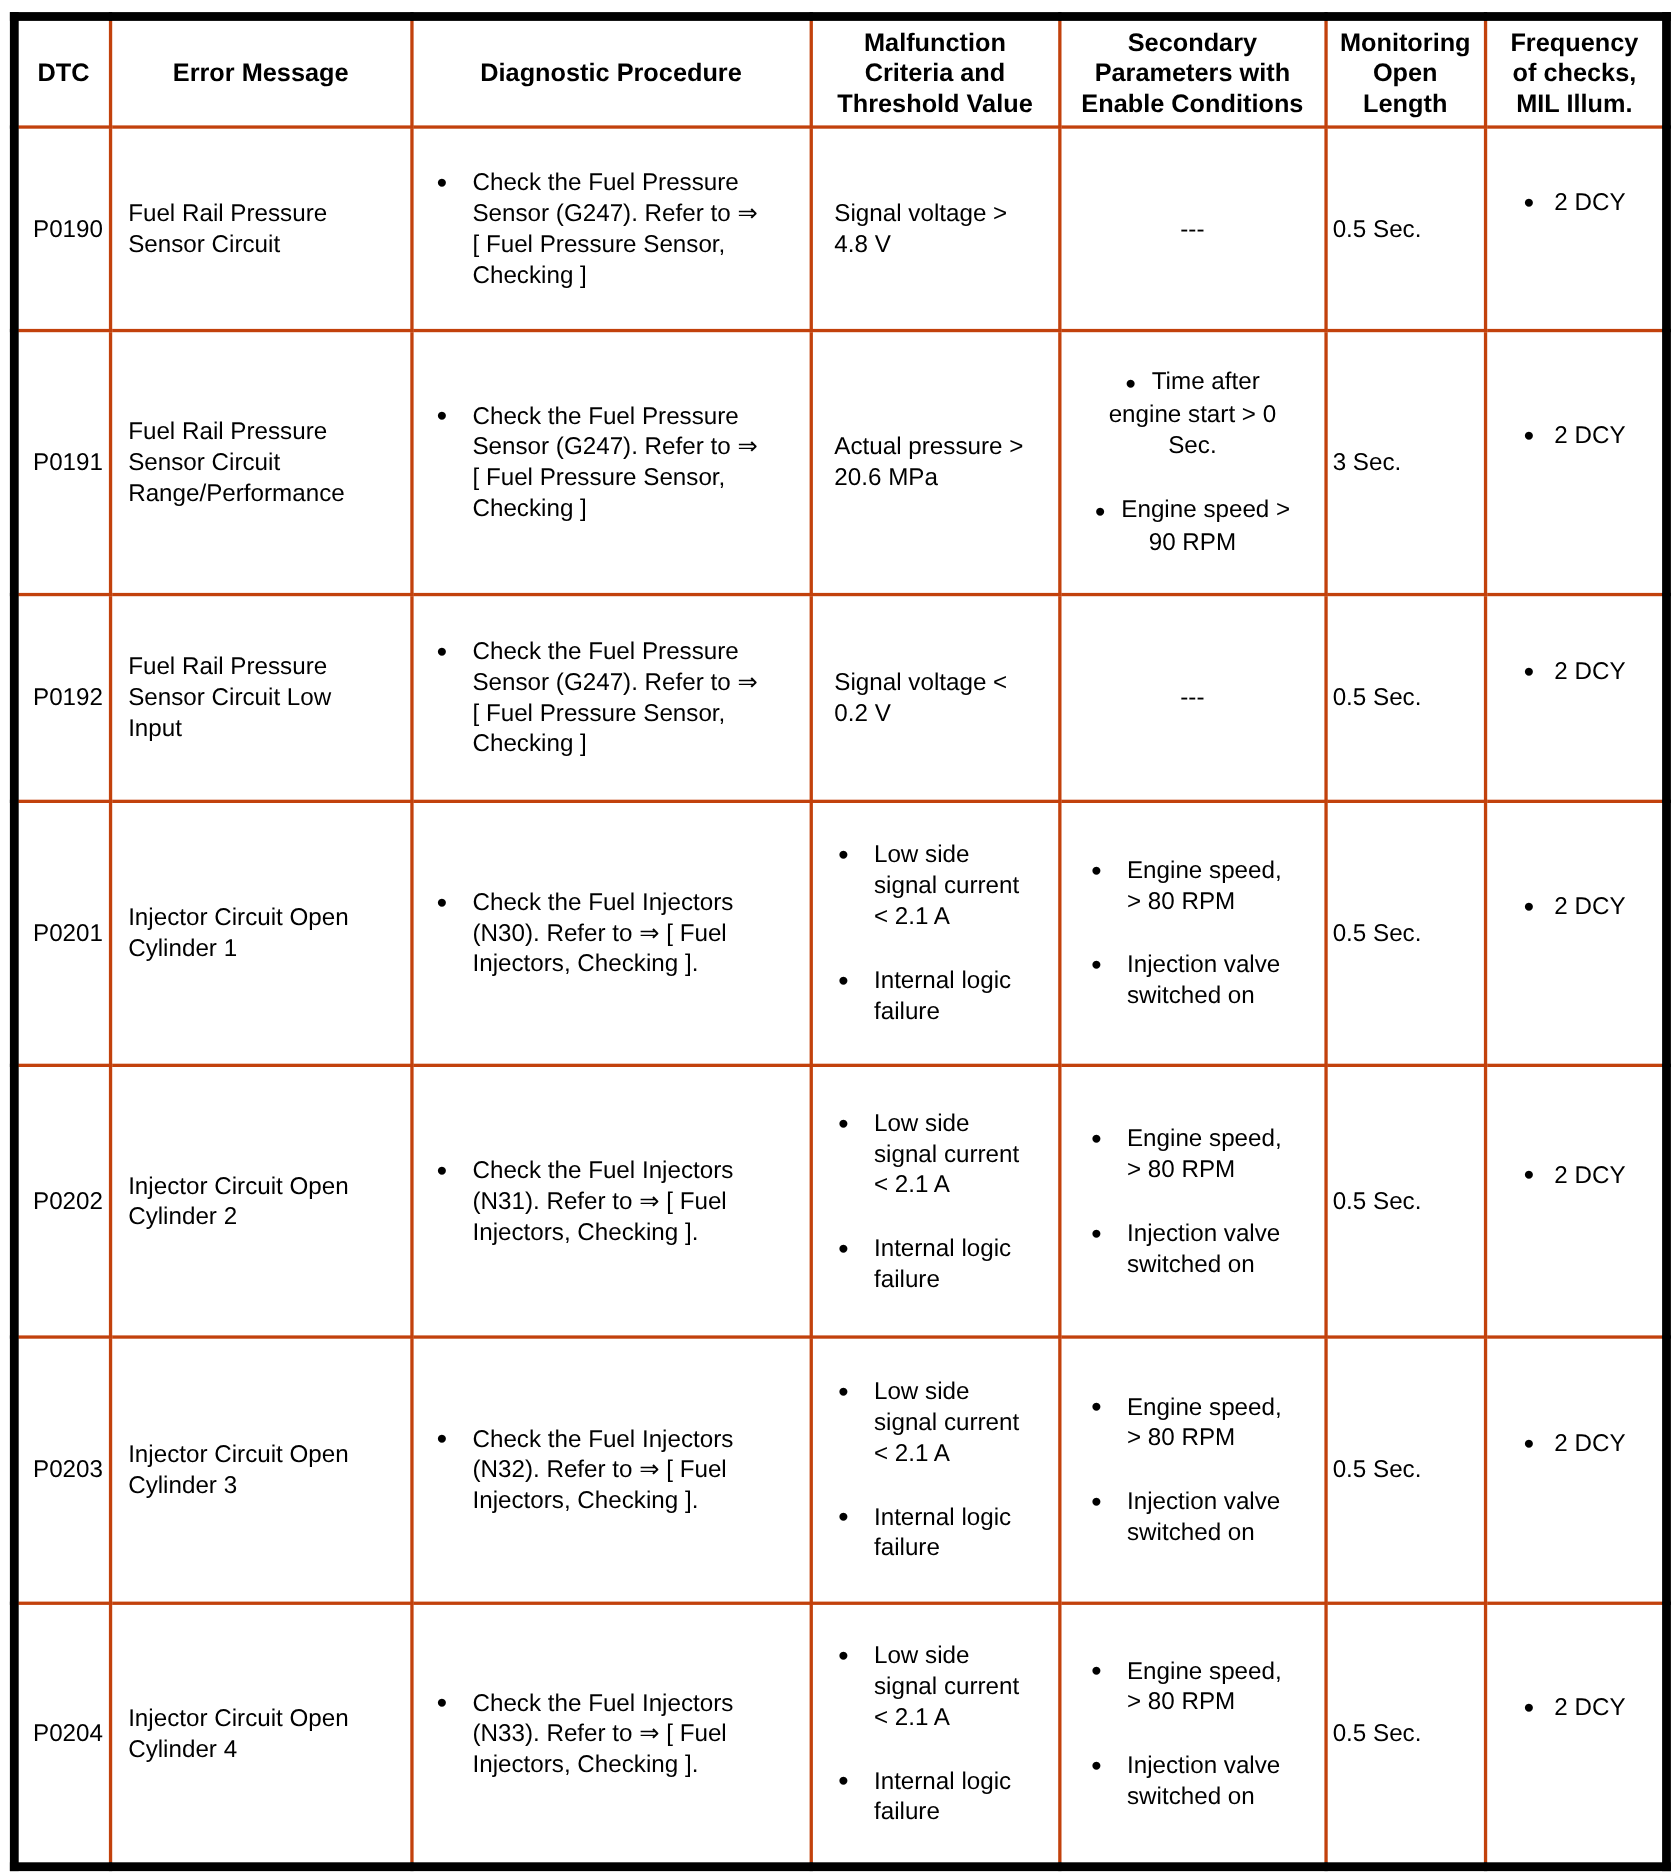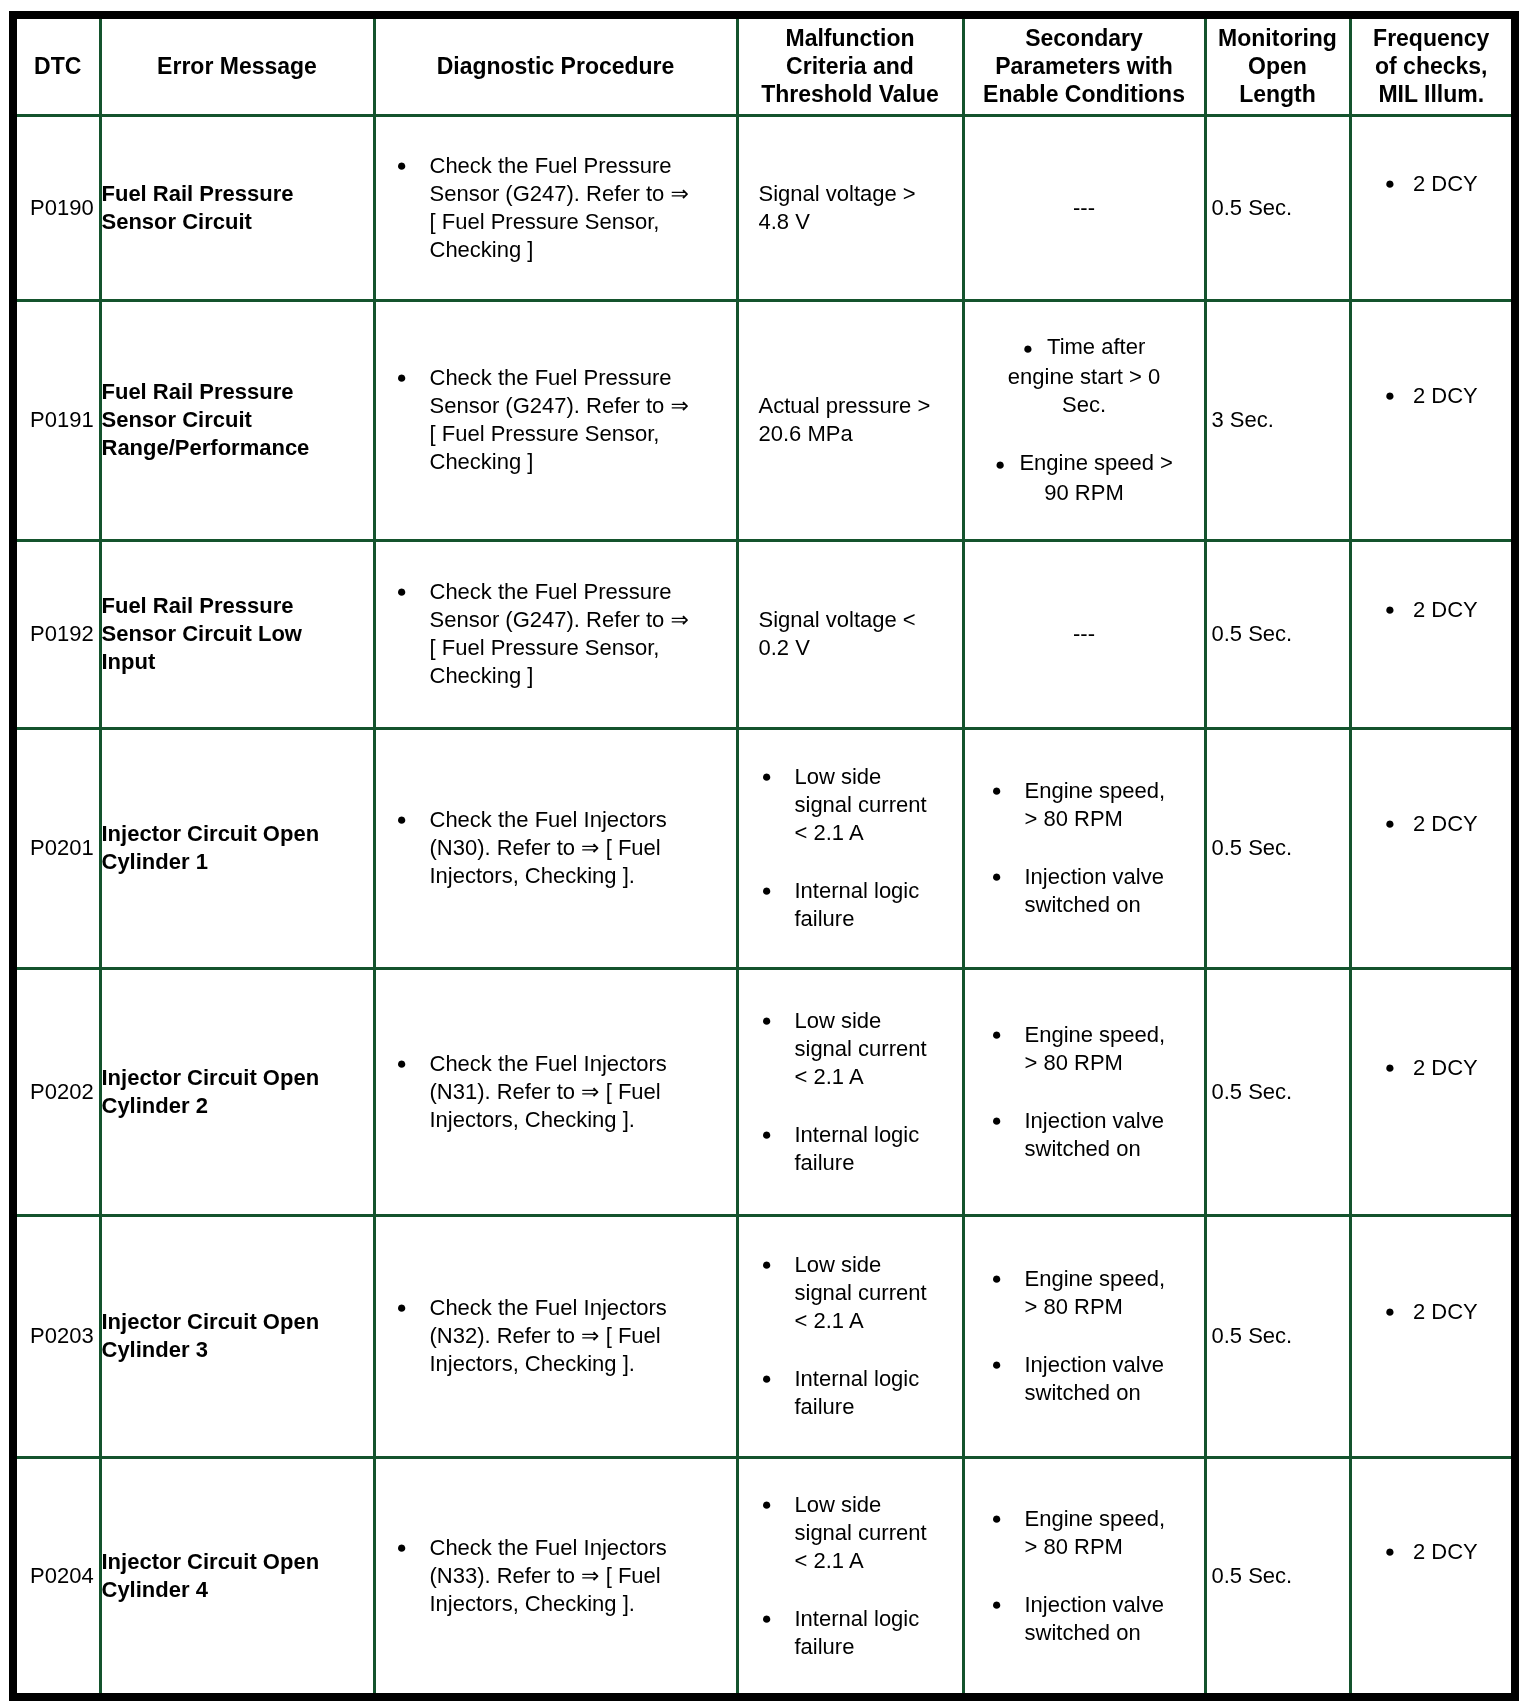--- a/index.html
+++ b/index.html
@@ -13,35 +13,35 @@
   table.dtc-table {
     border-collapse:collapse;
     table-layout:fixed;
     width:1500px;
     border:8px solid #000;
   }
   col.c1{width:87px} col.c2{width:274px} col.c3{width:363px}
   col.c4{width:226px} col.c5{width:242px} col.c6{width:145px} col.c7{width:165px}
 
   th, td {
-    border:3px solid #14532d;
+    border:3px solid #c2410c;
     vertical-align:middle;
     padding:0;
     overflow:hidden;
   }
   th {
     font-size:23px; line-height:28px; font-weight:bold;
     text-align:center; white-space:pre-line;
   }
   td { font-size:22px; line-height:28px; font-weight:normal; }
 
   .pre { white-space:pre-line; }
 
   .cell-dtc   { padding-left:13px; }
-  .cell-err   { padding-right:4px;font-weight:bold; }
+  .cell-err   { padding-left:15px; padding-right:4px; }
   .cell-proc  { padding-left:20px; padding-right:4px; }
   .cell-malf-plain { padding-left:20px; padding-right:4px; }
   .cell-malf-list  { padding-left:22px; padding-right:4px; }
   .cell-sec-left   { padding-left:26px; padding-right:4px; }
   .cell-sec-center { text-align:center; padding:0 4px; }
   .cell-mon   { padding-left:5px; padding-right:4px; }
 
   
   .item { display:flex; align-items:flex-start; text-align:left; }
   .item + .item { margin-top:30px; }

